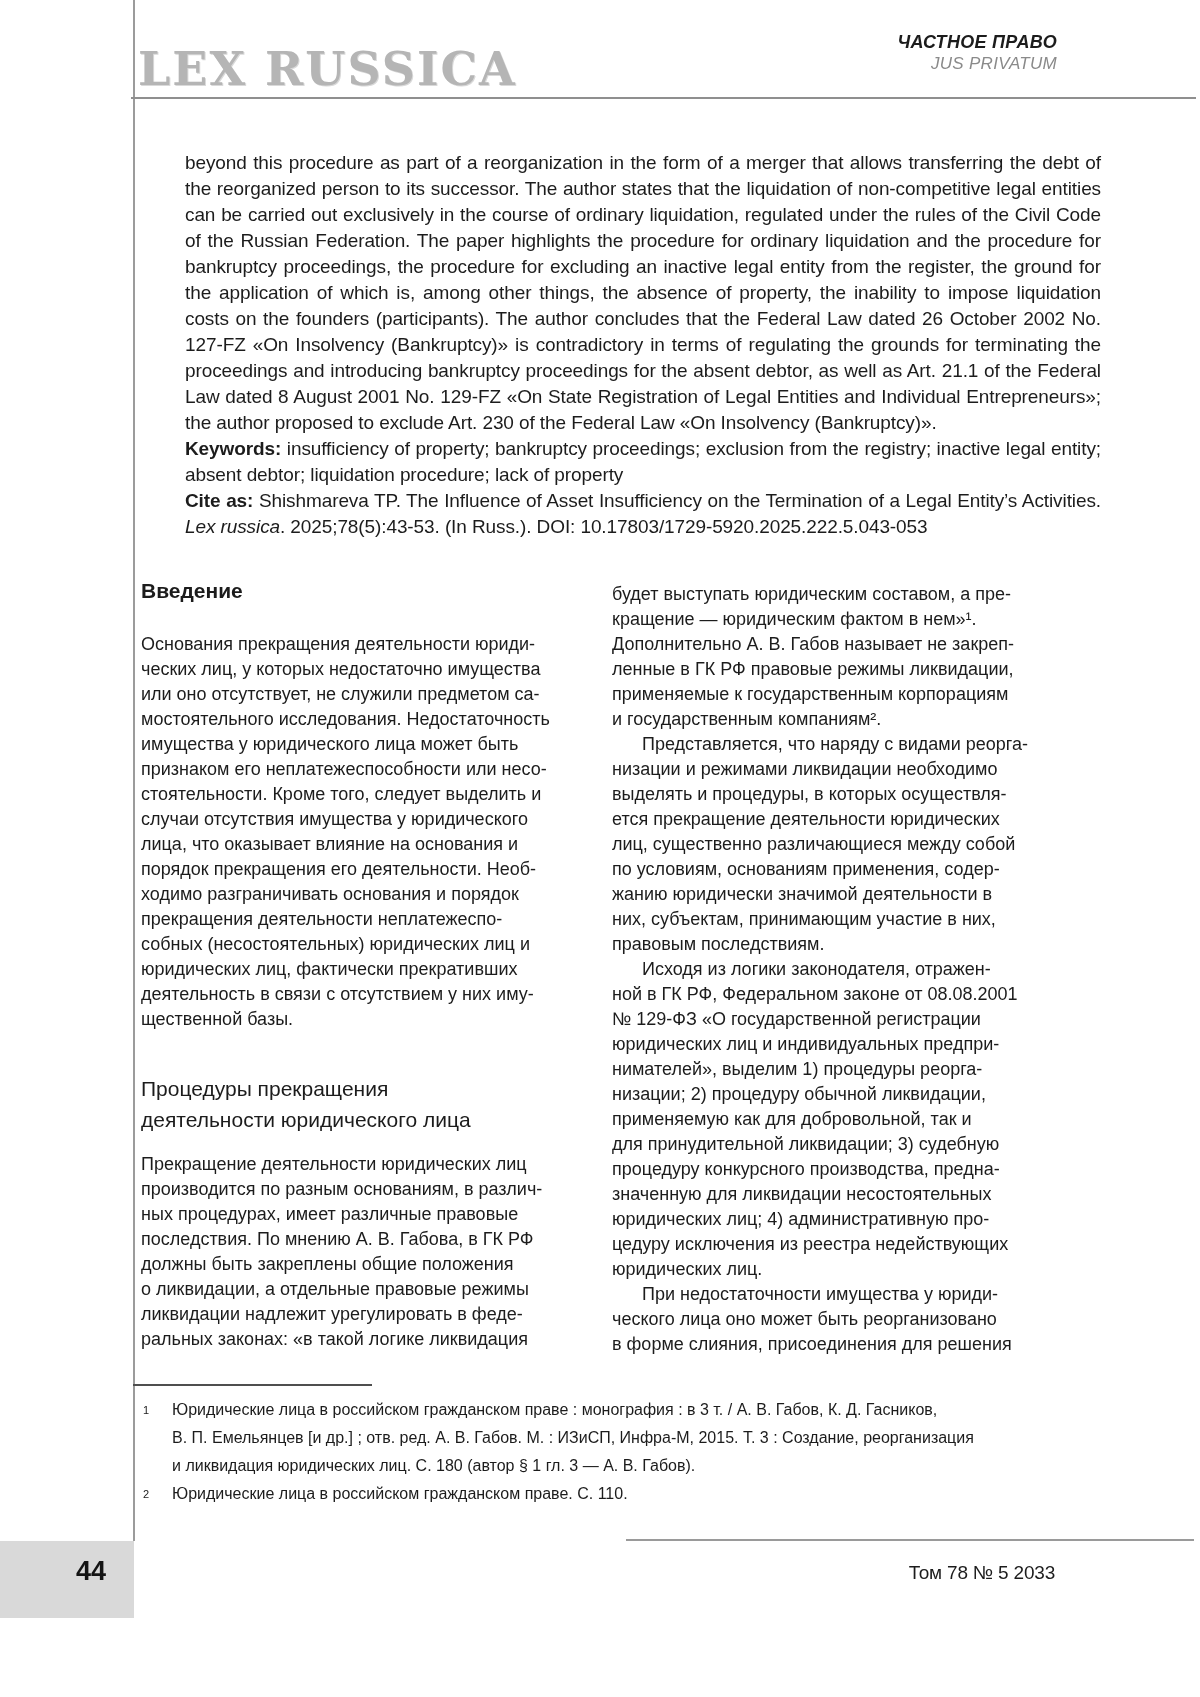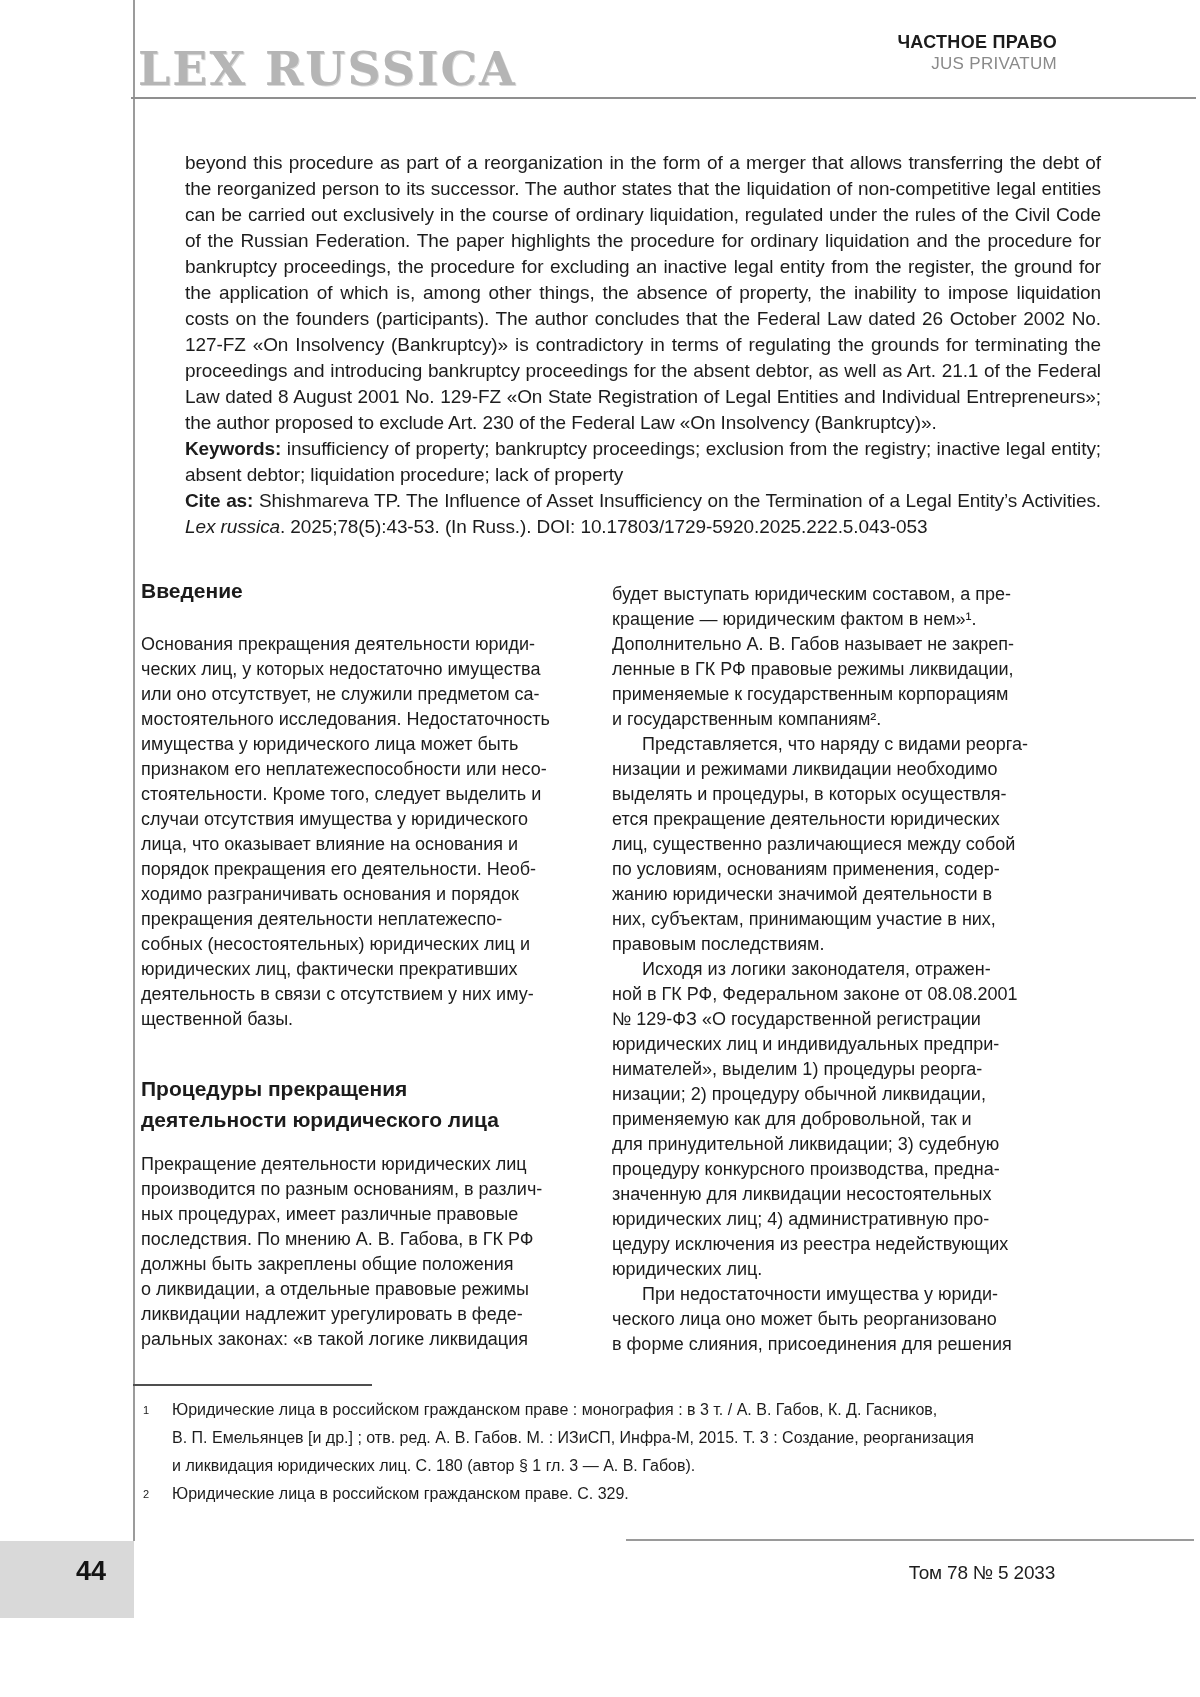--- a/index.html
+++ b/index.html
@@ -19,21 +19,21 @@
   }
   .masthead-logo {
     position:absolute; left:138px; top:42px;
     font-family:"DejaVu Serif", serif;
     font-size:46px; font-weight:bold; letter-spacing:2px;
     color:#b5b5b5;
     text-shadow:1px 1px 0 #d9d9d9;
   }
   .masthead-right {
     position:absolute; right:143px; top:31px;
-    text-align:right; line-height:22px;
+    text-align:right; line-height:22px;font-style:italic;
   }
   .rubric-ru { font-size:18px; font-weight:bold; color:#1c1c1c; letter-spacing:0.3px; }
   .rubric-lat { font-size:17px; color:#8a8a8a; letter-spacing:0.3px; }
   .header-rule {
     position:absolute; left:131px; top:97px; width:1065px; height:2px;
     background:#8f8f8f;
   }
   .front-matter {
     position:absolute; left:141px; top:150px; width:916px;
     font-size:19px; line-height:26px;
@@ -49,21 +49,21 @@
     display:flex; gap:26px;
     font-size:18px; line-height:25px;
   }
   .col { width:445px; }
   .col-right { padding-top:4px; }
   .intro-heading {
     font-size:21px; font-weight:bold; line-height:25px;
     margin:0 0 29px 0;
   }
   .section-heading {
-    font-size:21px; font-weight:bold; line-height:31px;
+    font-size:21px; font-weight:normal; line-height:31px;
     white-space:pre-line;
     margin:41px 0 17px 0;
   }
   .body-par { white-space:pre-line; margin:0; }
   .body-par.indent { text-indent:30px; }
   .fn-rule {
     position:absolute; left:133px; top:1384px; width:239px; height:2px;
     background:#4f4f4f;
   }
   .footnotes {
@@ -178,21 +178,21 @@
 в форме слияния, присоединения для решения</p>
     </div>
   </div>
 
   <div class="fn-rule"></div>
 
   <div class="footnotes">
     <div class="fn"><sup>1</sup><span>Юридические лица в российском гражданском праве : монография : в 3 т. / А. В. Габов, К. Д. Гасников,
 В. П. Емельянцев [и др.] ; отв. ред. А. В. Габов. М. : ИЗиСП, Инфра-М, 2015. Т. 3 : Создание, реорганизация
 и ликвидация юридических лиц. С. 180 (автор § 1 гл. 3 — А. В. Габов).</span></div>
-    <div class="fn"><sup>2</sup><span>Юридические лица в российском гражданском праве. С. 329.</span></div>
+    <div class="fn"><sup>2</sup><span>Юридические лица в российском гражданском праве. С. 110.</span></div>
   </div>
 
   <div class="footer-rule"></div>
   <div class="footer-strip"></div>
   <div class="page-number">44</div>
   <div class="volume-info">Том 78 № 5 2033</div>
 
 </div>
 
 </body></html>

